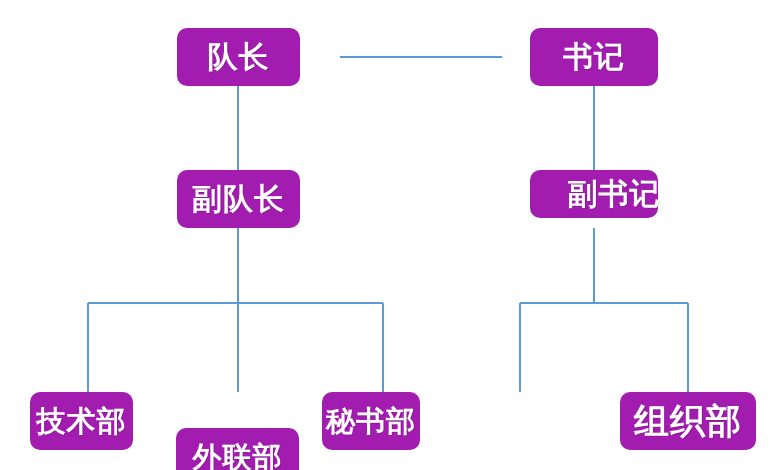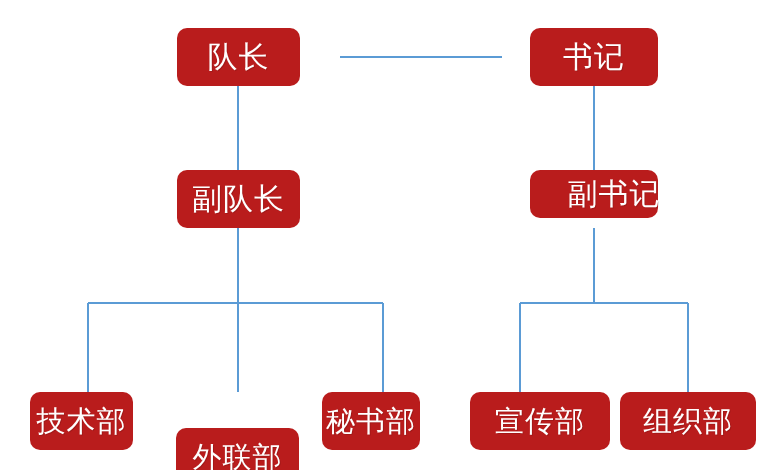--- a/index.html
+++ b/index.html
@@ -21,48 +21,48 @@
   .connector-layer {
     position: absolute;
     left: 0;
     top: 0;
     width: 781px;
     height: 470px;
   }
   .node {
     position: absolute;
     box-sizing: border-box;
-    background: #b91c1c;
+    background: #a21caf;
     border-radius: 10px;
     color: #ffffff;
     display: flex;
     align-items: center;
     justify-content: center;
-    font-weight: normal;
+    font-weight: bold;
     letter-spacing: 1px;
     text-shadow: 1px 1px 0 rgba(0,0,0,0.12);
     white-space: nowrap;
     user-select: none;
   }
   .node-label {
     display: block;
     line-height: 1;
   }
   
   .n-team-leader      { left: 177px; top: 28px;  width: 123px; height: 58px; font-size: 30px; }
   .n-secretary        { left: 530px; top: 28px;  width: 128px; height: 58px; font-size: 30px; }
   
   .n-deputy-leader    { left: 177px; top: 170px; width: 123px; height: 58px; font-size: 30px; }
   .n-deputy-secretary { left: 530px; top: 170px; width: 128px; height: 48px; font-size: 30px; padding-left: 40px; }
   
   .n-dept-0 { left: 30px;  top: 392px; width: 103px; height: 58px; font-size: 29px; }
   .n-dept-1 { left: 176px; top: 392px; width: 123px; height: 58px; font-size: 29px; margin-top: 36px; }
   .n-dept-2 { left: 322px; top: 392px; width: 98px; height: 58px; font-size: 29px; }
   .n-dept-3 { left: 470px; top: 392px; width: 140px; height: 58px; font-size: 29px; }
-  .n-dept-4 { left: 620px; top: 392px; width: 136px; height: 58px; font-size: 29px; }
+  .n-dept-4 { left: 620px; top: 392px; width: 136px; height: 58px; font-size: 35px; }
 </style>
 </head>
 <body>
 
 <div id="org-chart">
 
   <svg class="connector-layer" width="781" height="470" viewBox="0 0 781 470" xmlns="http://www.w3.org/2000/svg">
     <g stroke="#5B9BD5" stroke-width="2" fill="none" shape-rendering="crispEdges">
 
       <line x1="340" y1="57" x2="502" y2="57"></line>
@@ -105,21 +105,18 @@
   </div>
 
   <div class="node n-dept-1">
     <span class="node-label">外联部</span>
   </div>
 
   <div class="node n-dept-2">
     <span class="node-label">秘书部</span>
   </div>
 
-  <div class="node n-dept-3">
-    <span class="node-label">宣传部</span>
-  </div>
 
   <div class="node n-dept-4">
     <span class="node-label">组织部</span>
   </div>
 
 </div>
 
 </body></html>

